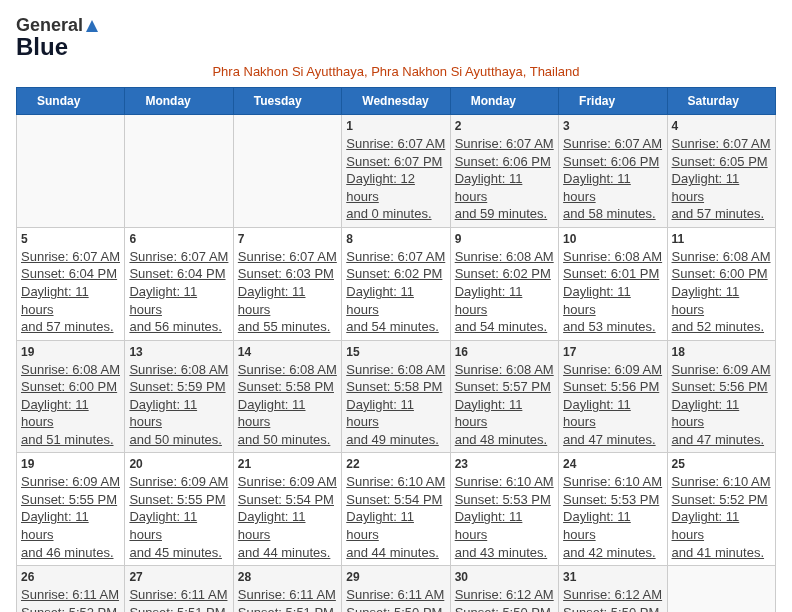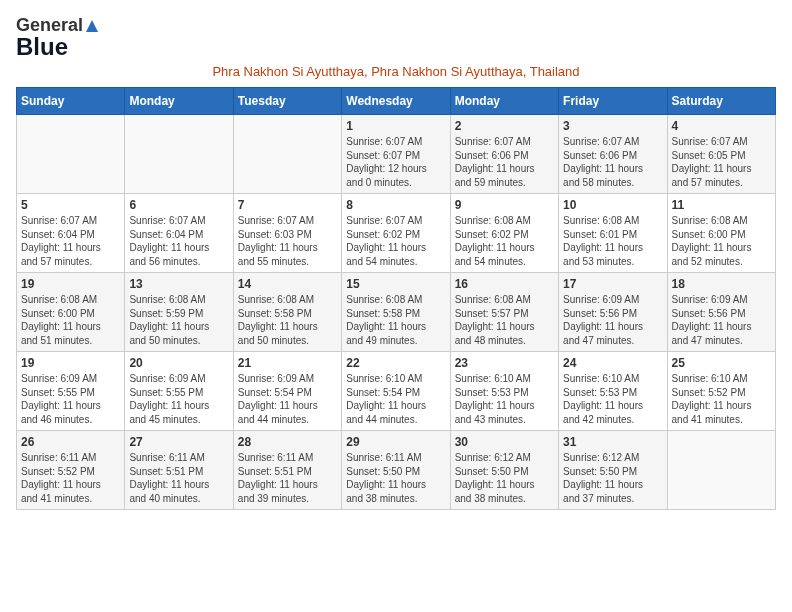--- a/index.html
+++ b/index.html
@@ -49,21 +49,21 @@
       font-weight: 500;
     }
     .calendar {
       width: 100%;
       border-collapse: collapse;
       font-size: 10.5px;
     }
     .calendar thead th {
       background-color: #2a6ebb;
       color: #fff;
-      padding: 6px 4px;
+      padding: 6px 20px;
       text-align: left;
       font-size: 12px;
       font-weight: bold;
       border: 1px solid #1a5aa0;
     }
     .calendar tbody td {
       border: 1px solid #ccc;
       vertical-align: top;
       padding: 4px 4px;
       width: 14.28%;
@@ -77,23 +77,24 @@
       background: #fff;
     }
     .day-number {
       font-weight: bold;
       font-size: 12px;
       color: #333;
       display: block;
       margin-bottom: 2px;
     }
     .day-info {
-      font-size: 10px;
+      font-size: 13px;
       color: #444;
       line-height: 1.35;
+      text-decoration: underline;
     }
     .empty-cell {
       background: #f9f9f9 !important;
     }
   </style>
 </head>
 <body>
 
 <div class="header-top">
   <div class="logo">

